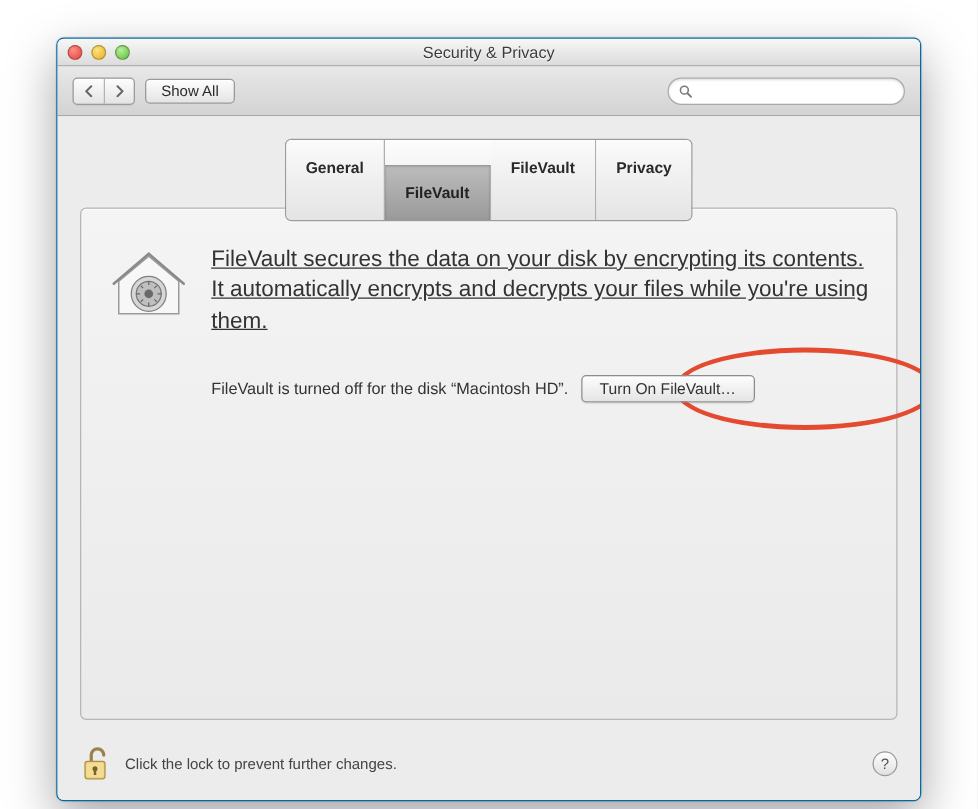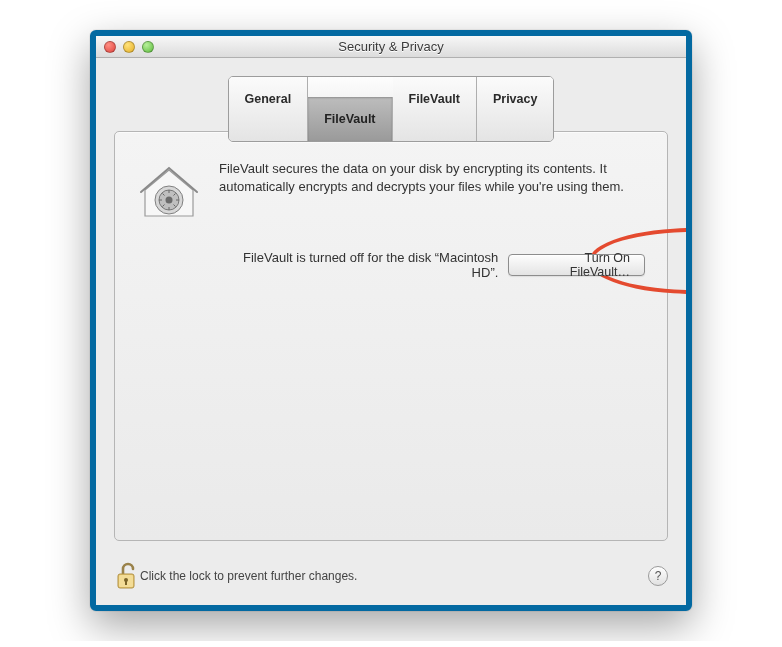--- a/index.html
+++ b/index.html
@@ -5,23 +5,23 @@
   * { box-sizing: border-box; }
   body {
     margin: 0;
     padding: 30px;
     background: #fff;
     font-family: "Lucida Grande", "Helvetica Neue", Arial, sans-serif;
     font-size: 13px;
     color: #333;
   }
   .window {
-    width: 602px;
+    width: 692px;
     margin: 0 auto;
-    border: 6px solid #0369a1;
+    border: 1px solid #0369a1;
     border-radius: 6px;
     box-shadow: 0 15px 40px rgba(0,0,0,0.35), 0 0 0 1px rgba(0,0,0,0.05);
     overflow: hidden;
     background: #ededed;
   }
   .titlebar {
     height: 22px;
     background: linear-gradient(#f7f7f7, #dcdcdc);
     border-bottom: 1px solid #b0b0b0;
     display: flex;
@@ -152,23 +152,24 @@
   }
   .fv-icon {
     width: 64px;
     flex: 0 0 64px;
   }
   .fv-text {
     flex: 1;
     line-height: 1.35;
   }
   .desc {
-    font-size: 13px;
+    font-size: 18px;
     color: #333;
     margin-bottom: 6px;
+    text-decoration: underline;
   }
   .warn {
     font-size: 11px;
     color: #666;
     margin-top: 4px;
     line-height: 1.3;
   }
   .warn .wlabel { color: #c8412c; }
   .status-row {
     margin-top: 26px;
@@ -201,20 +202,21 @@
     width: 210px;
     height: 66px;
     border: 4px solid #e44a2f;
     border-radius: 50%;
     pointer-events: none;
   }
   .footer {
     display: flex;
     align-items: center;
     padding: 6px 18px 14px 18px;
+    gap: 10px;
     background: #ececec;
   }
   .lock {
     width: 26px; height: 30px;
     position: relative;
   }
   .lock-text {
     font-size: 12px;
     color: #444;
   }
@@ -237,20 +239,43 @@
 
   <div class="titlebar">
     <div class="traffic">
       <div class="tl red"></div>
       <div class="tl yellow"></div>
       <div class="tl green"></div>
     </div>
     <div class="title">Security &amp; Privacy</div>
   </div>
 
+  <div class="toolbar">
+    <div class="segbtn">
+      <span>
+        <svg width="10" height="10" viewBox="0 0 10 10">
+            <path d="M7 1 L3 5 L7 9" stroke="#666" stroke-width="1.6" fill="none" stroke-linecap="round" stroke-linejoin="round"></path>
+          </svg>
+      </span>
+      <span>
+        <svg width="10" height="10" viewBox="0 0 10 10">
+            <path d="M3 1 L7 5 L3 9" stroke="#666" stroke-width="1.6" fill="none" stroke-linecap="round" stroke-linejoin="round"></path>
+          </svg>
+      </span>
+    </div>
+    <div class="btn">Show All</div>
+    <div class="spacer"></div>
+    <div class="search">
+      <svg width="12" height="12" viewBox="0 0 12 12">
+        <circle cx="5" cy="5" r="3.5" stroke="#7a7a7a" stroke-width="1.4" fill="none"></circle>
+        <line x1="8" y1="8" x2="11" y2="11" stroke="#7a7a7a" stroke-width="1.6" stroke-linecap="round"></line>
+      </svg>
+      <input type="text" placeholder="" style="">
+    </div>
+  </div>
 
   <div class="content">
 
     <div class="tabs">
       <div class="tabstrip">
         <div class="tab">General</div>
         <div class="tab active">FileVault</div>
         <div class="tab">FileVault</div>
         <div class="tab">Privacy</div>
       </div>

